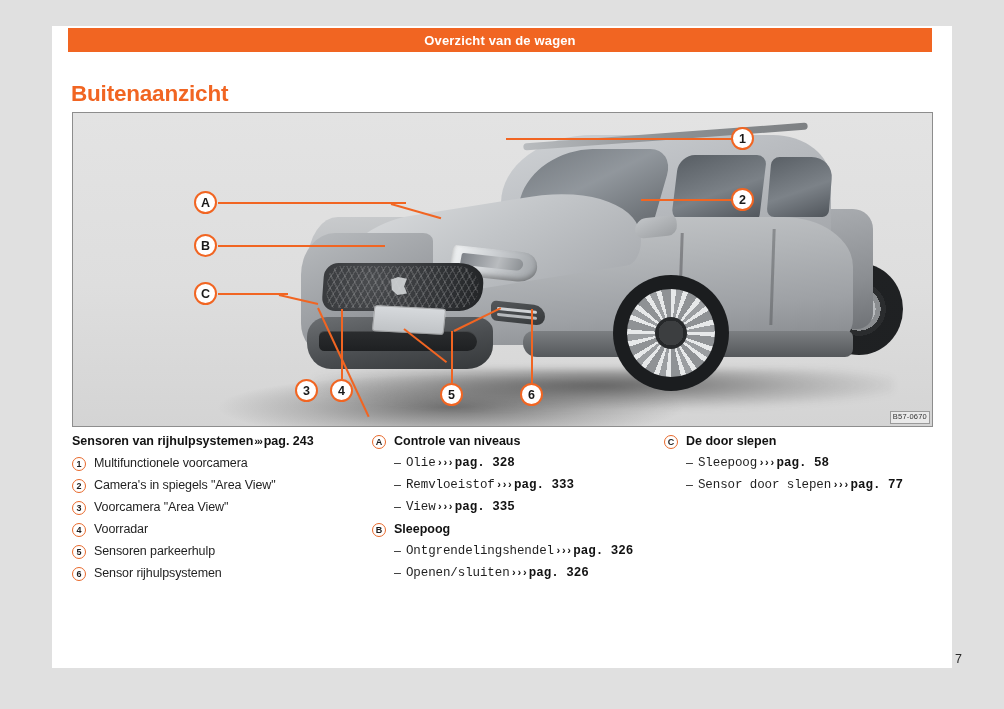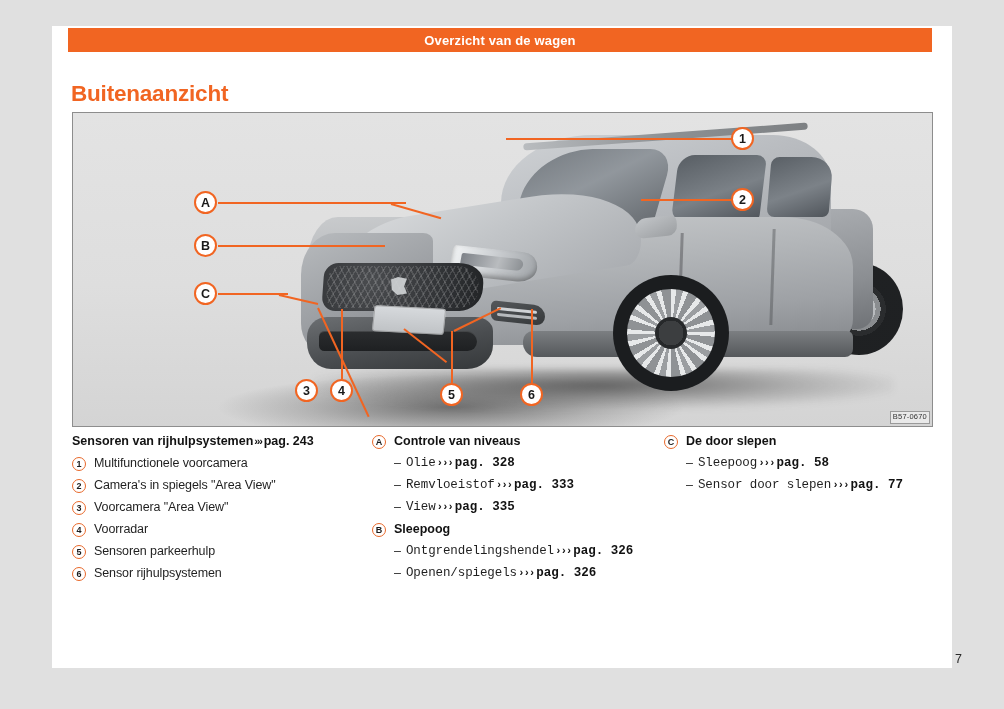--- a/index.html
+++ b/index.html
@@ -539,21 +539,21 @@
     <div class="head-row">
       <span class="marker-letter">B</span>
       <span class="head-text">Sleepoog</span>
     </div>
     <div class="sub-row">
       <span class="dash">–</span>
       <span class="sub-text"><span>Ontgrendelingshendel</span><span class="chev">›››</span><span class="ref">pag. 326</span></span>
     </div>
     <div class="sub-row">
       <span class="dash">–</span>
-      <span class="sub-text"><span>Openen/spiegels</span><span class="chev">›››</span><span class="ref">pag. 326</span></span>
+      <span class="sub-text"><span>Openen/sluiten</span><span class="chev">›››</span><span class="ref">pag. 326</span></span>
     </div>
   </div>
 
   <div class="legend-col col-c">
     <div class="head-row">
       <span class="marker-letter">C</span>
       <span class="head-text">De door slepen</span>
     </div>
     <div class="sub-row">
       <span class="dash">–</span>

